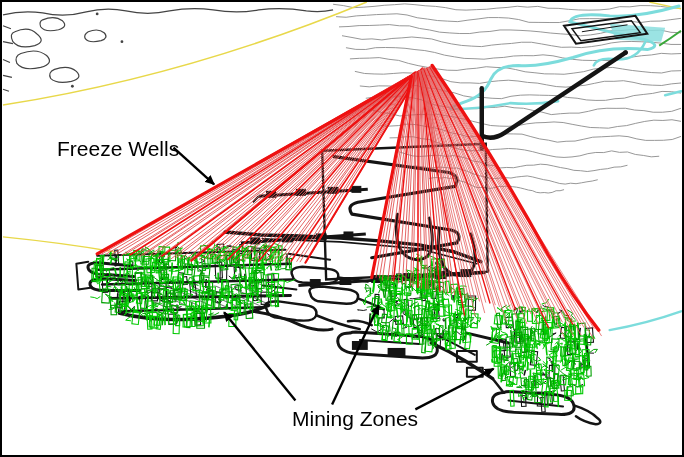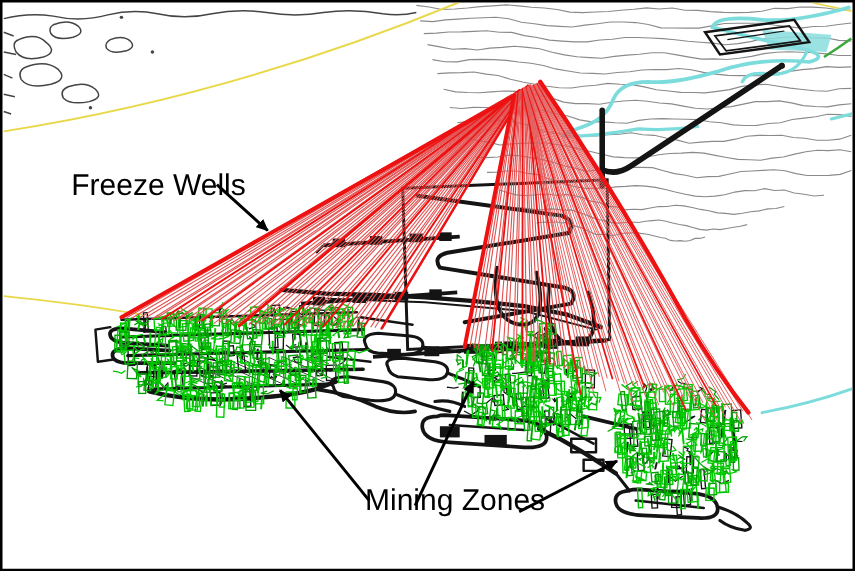--- a/index.html
+++ b/index.html
@@ -1,23 +1,23 @@
 <!DOCTYPE html>
 <html style="--c-background: #ffffff; --c-border: #000000; --c-freeze_well_red: #ee1111; --c-freeze_well_red_light: #e25252; --c-mining_zone_green: #00c800; --c-mining_zone_green_dark: #00a000; --c-workings_black: #141414; --c-contour_gray: #8a8a8a; --c-coast_gray: #444444; --c-water_cyan: #7cdcdc; --c-boundary_yellow: #e8d84a; --c-label_black: #000000;"><head>
 <meta charset="utf-8">
 <style>
   html,body{margin:0;padding:0;background:#ffffff;}
   .figure{position:relative;width:684px;height:457px;border:2px solid #000;
           box-sizing:border-box;overflow:hidden;background:#fff;
           font-family:"Liberation Sans",sans-serif;}
   .figure svg.scene{position:absolute;left:0;top:0;width:680px;height:453px;display:block;}
-  .diagram-label{position:absolute;font-size:24px;line-height:22px;color:#000;
+  .diagram-label{position:absolute;font-size:21px;line-height:22px;color:#000;
                  white-space:nowrap;font-weight:400;letter-spacing:0px;}
   #label-freeze{left:55px;top:136px;}
-  #label-mining{left:290px;top:388px;}
+  #label-mining{left:290px;top:406px;}
 </style>
 </head>
 <body>
 
 <div class="figure">
   <svg class="scene" id="scene" viewBox="0 0 684 457">
     <defs>
       <pattern id="hatch" width="5" height="5" patternUnits="userSpaceOnUse" patternTransform="rotate(24)">
         <path d="M0,5 L5,5" stroke="#141414" stroke-width="1.2"></path>
       </pattern>

